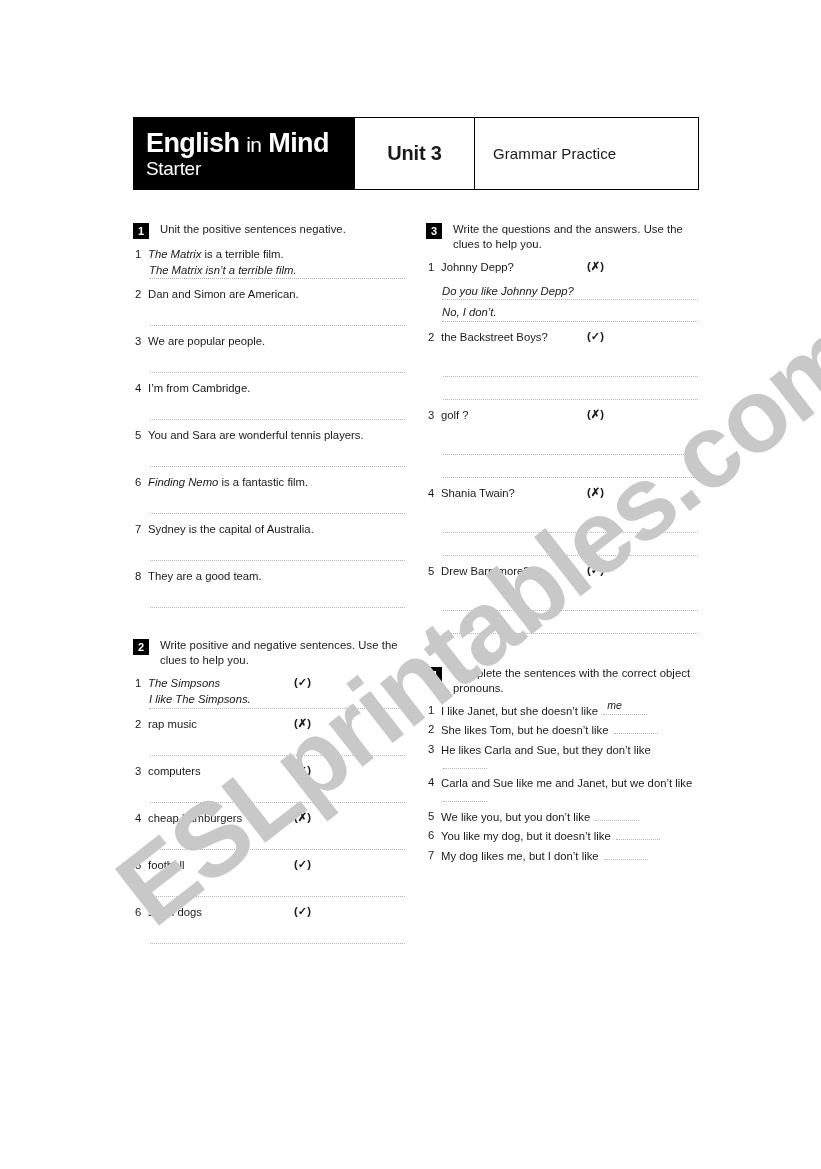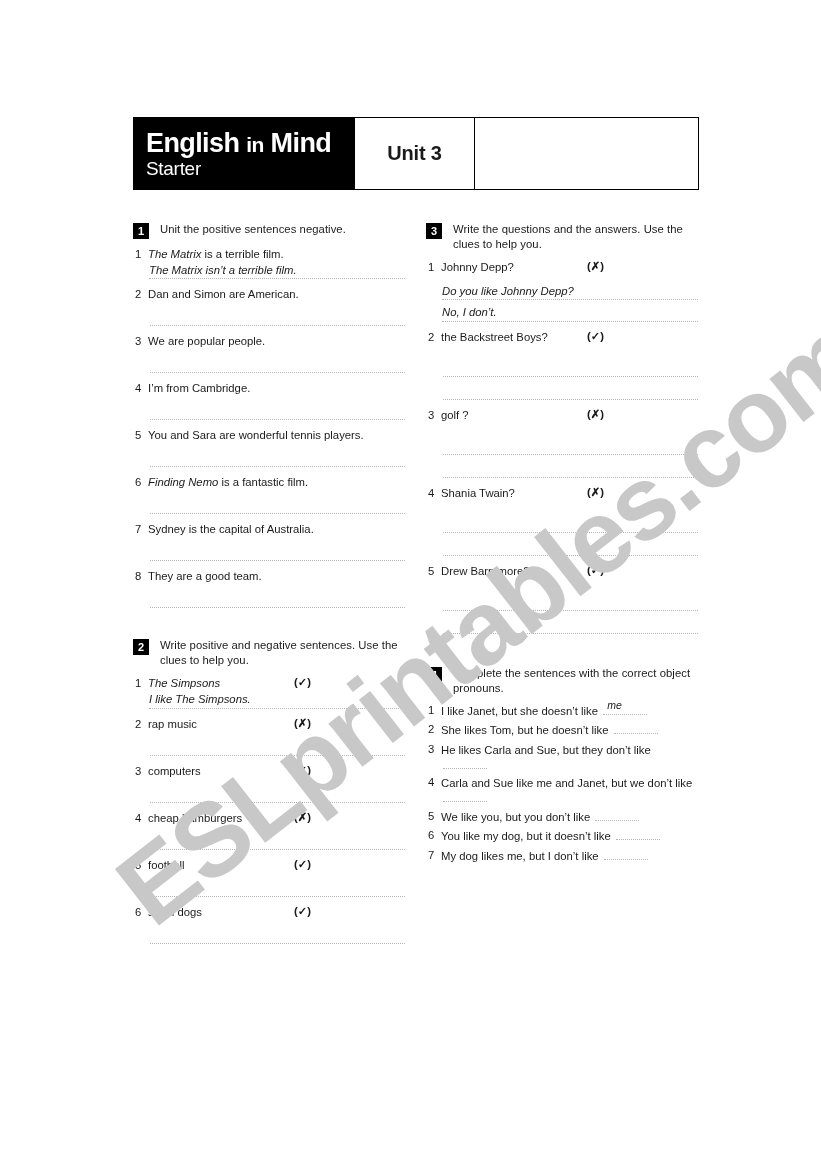--- a/index.html
+++ b/index.html
@@ -59,21 +59,21 @@
   }
   .logo-line1 {
     font-size: 27px;
     font-weight: bold;
     line-height: 1.02;
     letter-spacing: -0.6px;
     white-space: nowrap;
   }
   .logo-line1 .in {
     font-size: 21px;
-    font-weight: bold;
+    font-weight: normal;
   }
   .logo-line2 {
     font-size: 19px;
     font-weight: normal;
     line-height: 1.05;
     letter-spacing: -0.3px;
     margin-top: 1px;
   }
   #unit-cell {
     width: 120px;
@@ -224,20 +224,23 @@
     <div class="logo-line1">
       <span>English</span>
       <span class="in">in</span>
       <span>Mind</span>
     </div>
     <div class="logo-line2">Starter</div>
   </div>
   <div id="unit-cell">
     <span class="unit-text">Unit 3</span>
   </div>
+  <div id="title-cell">
+    <span class="title-text">Grammar Practice</span>
+  </div>
 </div>
 
 <div class="column" id="col-left">
     <div class="exercise" style="margin-bottom: 22px;">
       <div class="ex-head">
         <div class="ex-badge">1</div>
         <div class="ex-instruction">Unit the positive sentences negative.</div>
       </div>
       <div class="items">
         <div class="item">

